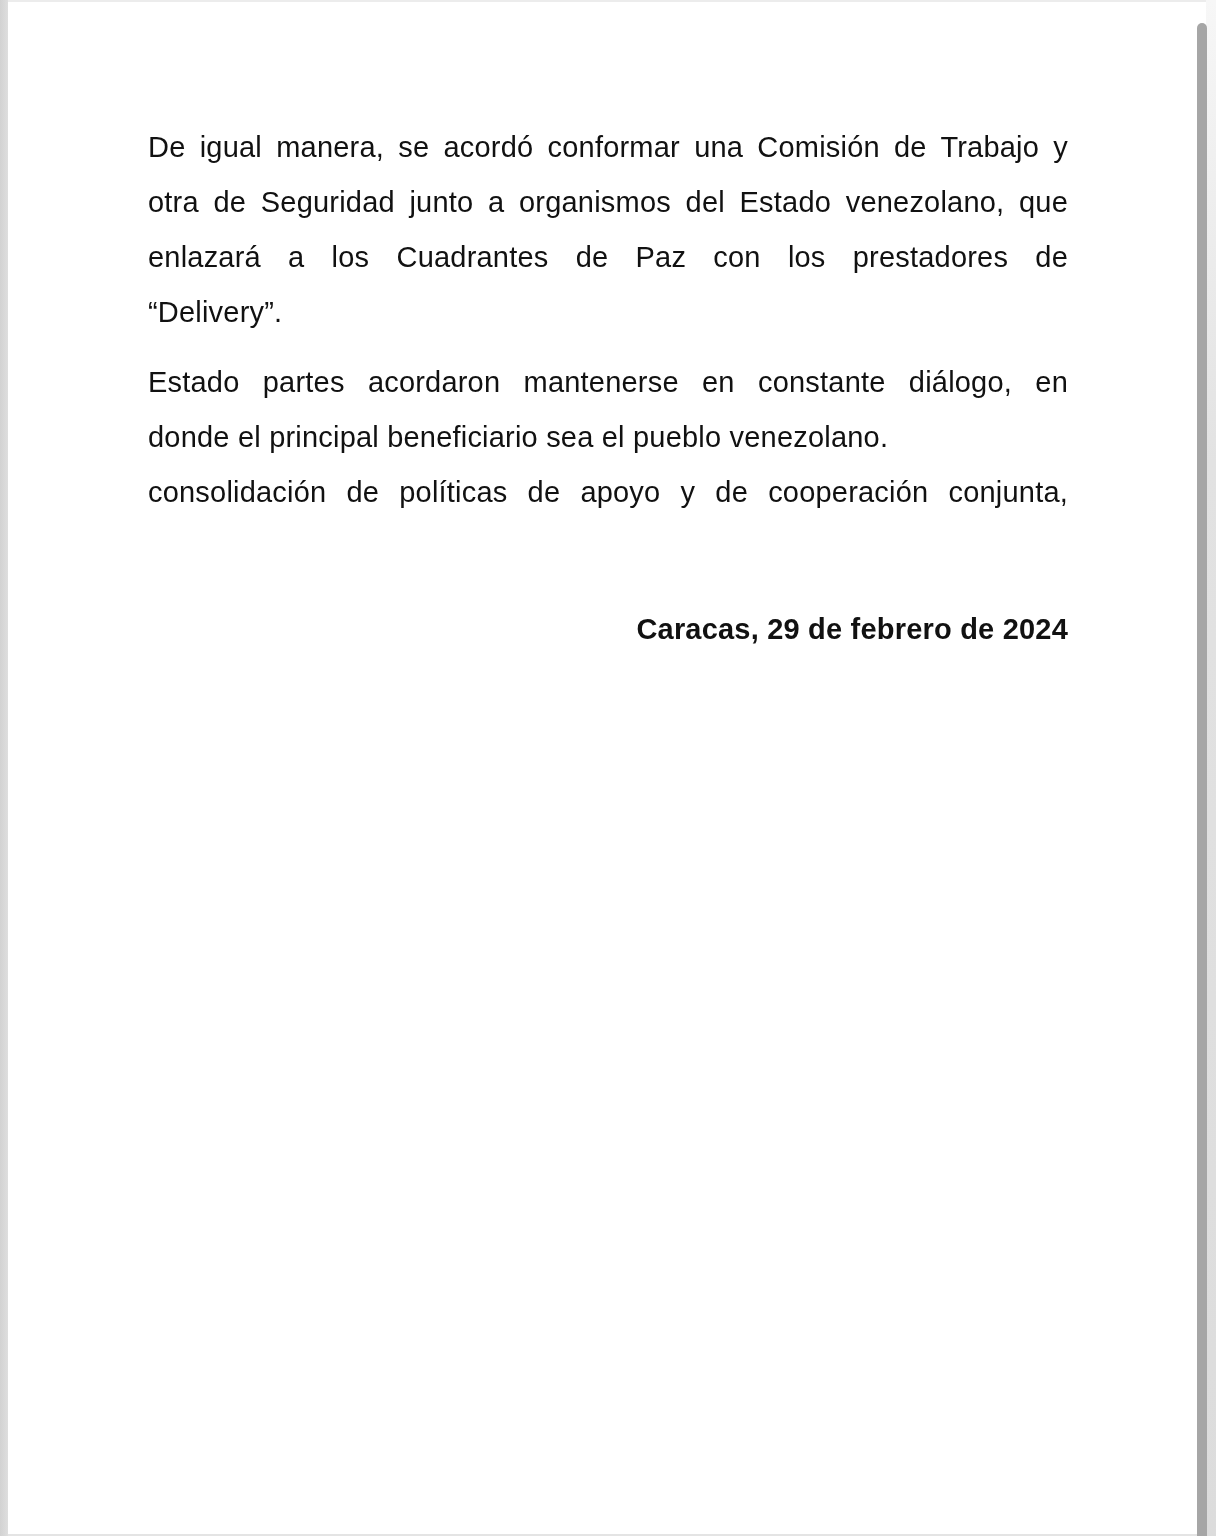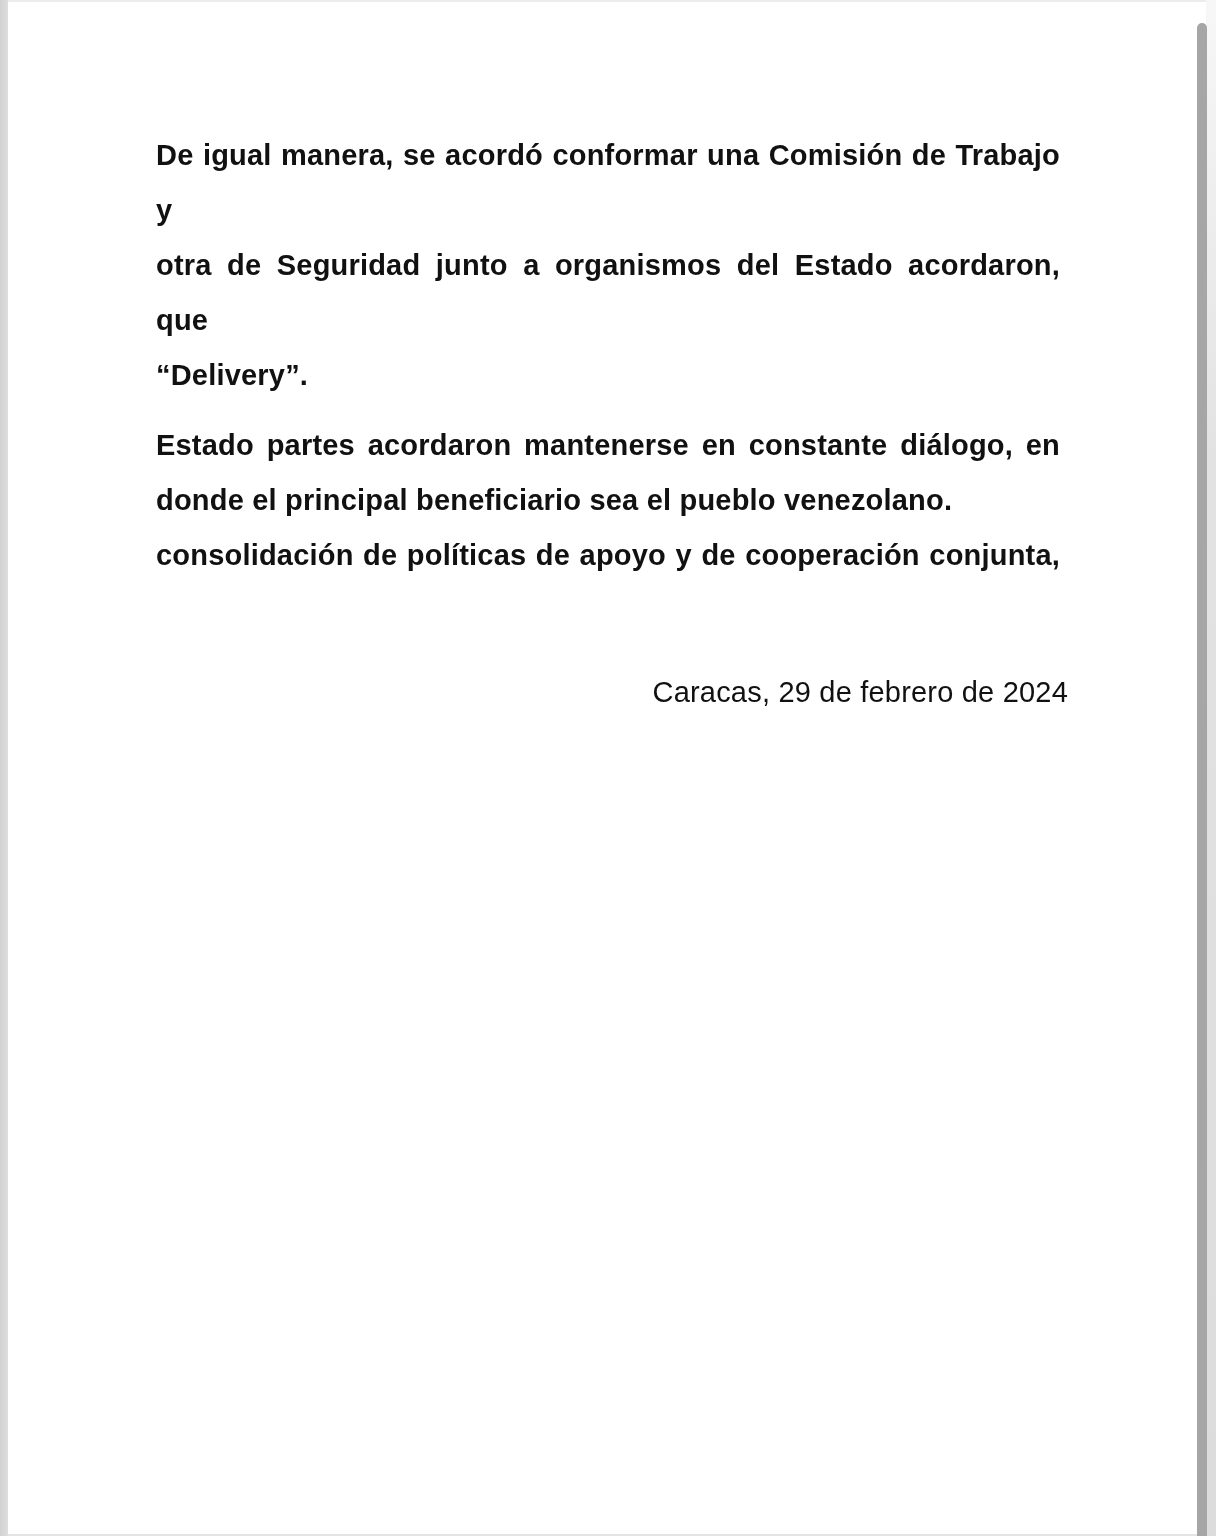--- a/index.html
+++ b/index.html
@@ -53,51 +53,53 @@
   .content {
     position: absolute;
     left: 148px;
     top: 120px;
     width: 920px;
     color: #111111;
     font-size: 29px;
     line-height: 55px;
     letter-spacing: 0.2px;
   }
-  .para { margin: 8px; font-weight: bold; }
+  .para { margin: 0; }
   .para + .para { margin-top: 15px; }
   .line {
     text-align: justify;
     text-align-last: justify;
     white-space: normal;
   }
   .line.last {
     text-align: right;
     text-align-last: left;
   }
   .dateline {
     margin-top: 82px;
     text-align: right;
+    font-weight: bold;
   }
 </style>
 </head>
 <body>
 
 <div class="left-edge"></div>
 <div class="top-edge"></div>
 <div class="bottom-edge"></div>
 
 <div class="scroll-track"></div>
 <div class="scroll-thumb"></div>
 
 <div class="content">
 
   <div class="para">
     <div class="line">De igual manera, se acordó conformar una Comisión de Trabajo y</div>
-    <div class="line">otra de Seguridad junto a organismos del Estado acordaron, que</div>
+    <div class="line">otra de Seguridad junto a organismos del Estado venezolano, que</div>
+    <div class="line">enlazará a los Cuadrantes de Paz con los prestadores de</div>
     <div class="line last">“Delivery”.</div>
   </div>
 
   <div class="para">
     <div class="line">Estado partes acordaron mantenerse en constante diálogo, en</div>
     <div class="line last">donde el principal beneficiario sea el pueblo venezolano.</div>
     <div class="line">consolidación de políticas de apoyo y de cooperación conjunta,</div>
   </div>
 
   <div class="dateline">Caracas, 29 de febrero de 2024</div>

